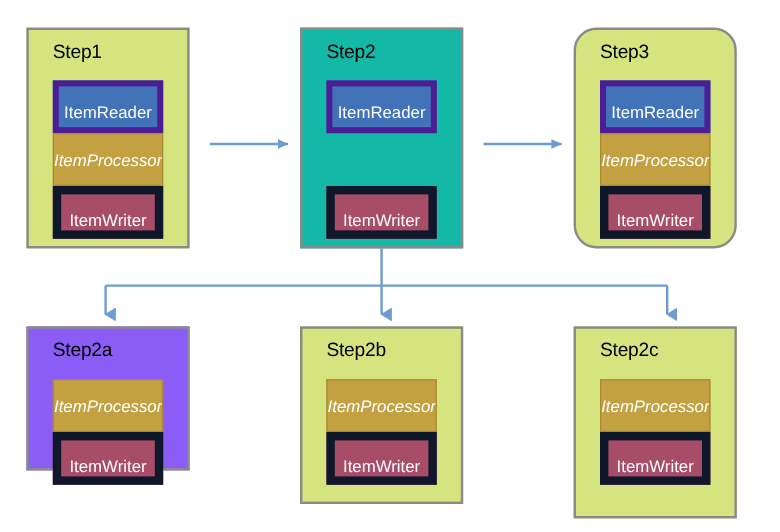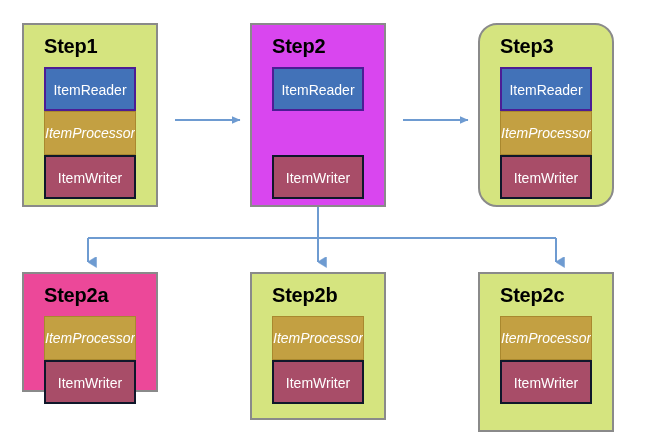--- a/index.html
+++ b/index.html
@@ -29,22 +29,22 @@
   .step-box {
     position: absolute;
     box-sizing: border-box;
     background: #d5e47f;
     border: 2px solid #8a8a8a;
   }
   .step-title {
     position: absolute;
     left: 20px;
     top: 10px;
-    font-size: 20px;
-    font-weight: bold;
+    font-size: 16px;
+    font-weight: normal;
     color: #000000;
     letter-spacing: -0.2px;
     white-space: nowrap;
   }
   .bands {
     position: absolute;
     left: 20px;
     right: 20px;
   }
   .band {
@@ -52,30 +52,30 @@
     height: 44px;
     line-height: 42px;
     text-align: center;
     font-size: 14px;
     color: #ffffff;
     white-space: nowrap;
     overflow: hidden;
   }
   .band-reader {
     background: #4272b8;
-    border: 2px solid #4c1d95;
+    border: 5px solid #4c1d95;
   }
   .band-processor {
     background: #c3a042;
     border: 1px solid #a9882e;
     font-style: italic;
   }
   .band-writer {
     background: #a84d68;
-    border: 2px solid #0f172a;
+    border: 7px solid #0f172a;
   }
   .band-spacer {
     background: transparent;
     border: none;
   }
 </style>
 </head>
 <body>
 
 <div id="canvas">
@@ -116,37 +116,37 @@
 
   <div id="steps-layer">
       <div class="step-box" style="left: 22px; top: 23px; width: 136px; height: 184px; background: rgb(213, 228, 127); border-color: rgb(138, 138, 138);">
         <div class="step-title">Step1</div>
         <div class="bands" style="top: 42px;">
           <div class="band band-reader">ItemReader</div>
           <div class="band band-processor">ItemProcessor</div>
           <div class="band band-writer">ItemWriter</div>
         </div>
       </div>
-      <div class="step-box" style="left: 250px; top: 23px; width: 136px; height: 184px; background: #d946ef; border-color: rgb(138, 138, 138);">
+      <div class="step-box" style="left: 250px; top: 23px; width: 136px; height: 184px; background: #14b8a6; border-color: rgb(138, 138, 138);">
         <div class="step-title">Step2</div>
         <div class="bands" style="top: 42px;">
           <div class="band band-reader">ItemReader</div>
           <div class="band band-spacer"></div>
           <div class="band band-writer">ItemWriter</div>
         </div>
       </div>
       <div class="step-box" style="left: 478px; top: 23px; width: 136px; height: 184px; background: rgb(213, 228, 127); border-color: rgb(138, 138, 138); border-radius: 19px;">
         <div class="step-title">Step3</div>
         <div class="bands" style="top: 42px;">
           <div class="band band-reader">ItemReader</div>
           <div class="band band-processor">ItemProcessor</div>
           <div class="band band-writer">ItemWriter</div>
         </div>
       </div>
-      <div class="step-box" style="left: 22px; top: 272px; width: 136px; height: 120px; background: #ec4899; border-color: rgb(138, 138, 138);">
+      <div class="step-box" style="left: 22px; top: 272px; width: 136px; height: 120px; background: #8b5cf6; border-color: rgb(138, 138, 138);">
         <div class="step-title">Step2a</div>
         <div class="bands" style="top: 42px;">
           <div class="band band-processor">ItemProcessor</div>
           <div class="band band-writer">ItemWriter</div>
         </div>
       </div>
       <div class="step-box" style="left: 250px; top: 272px; width: 136px; height: 148px; background: rgb(213, 228, 127); border-color: rgb(138, 138, 138);">
         <div class="step-title">Step2b</div>
         <div class="bands" style="top: 42px;">
           <div class="band band-processor">ItemProcessor</div>

